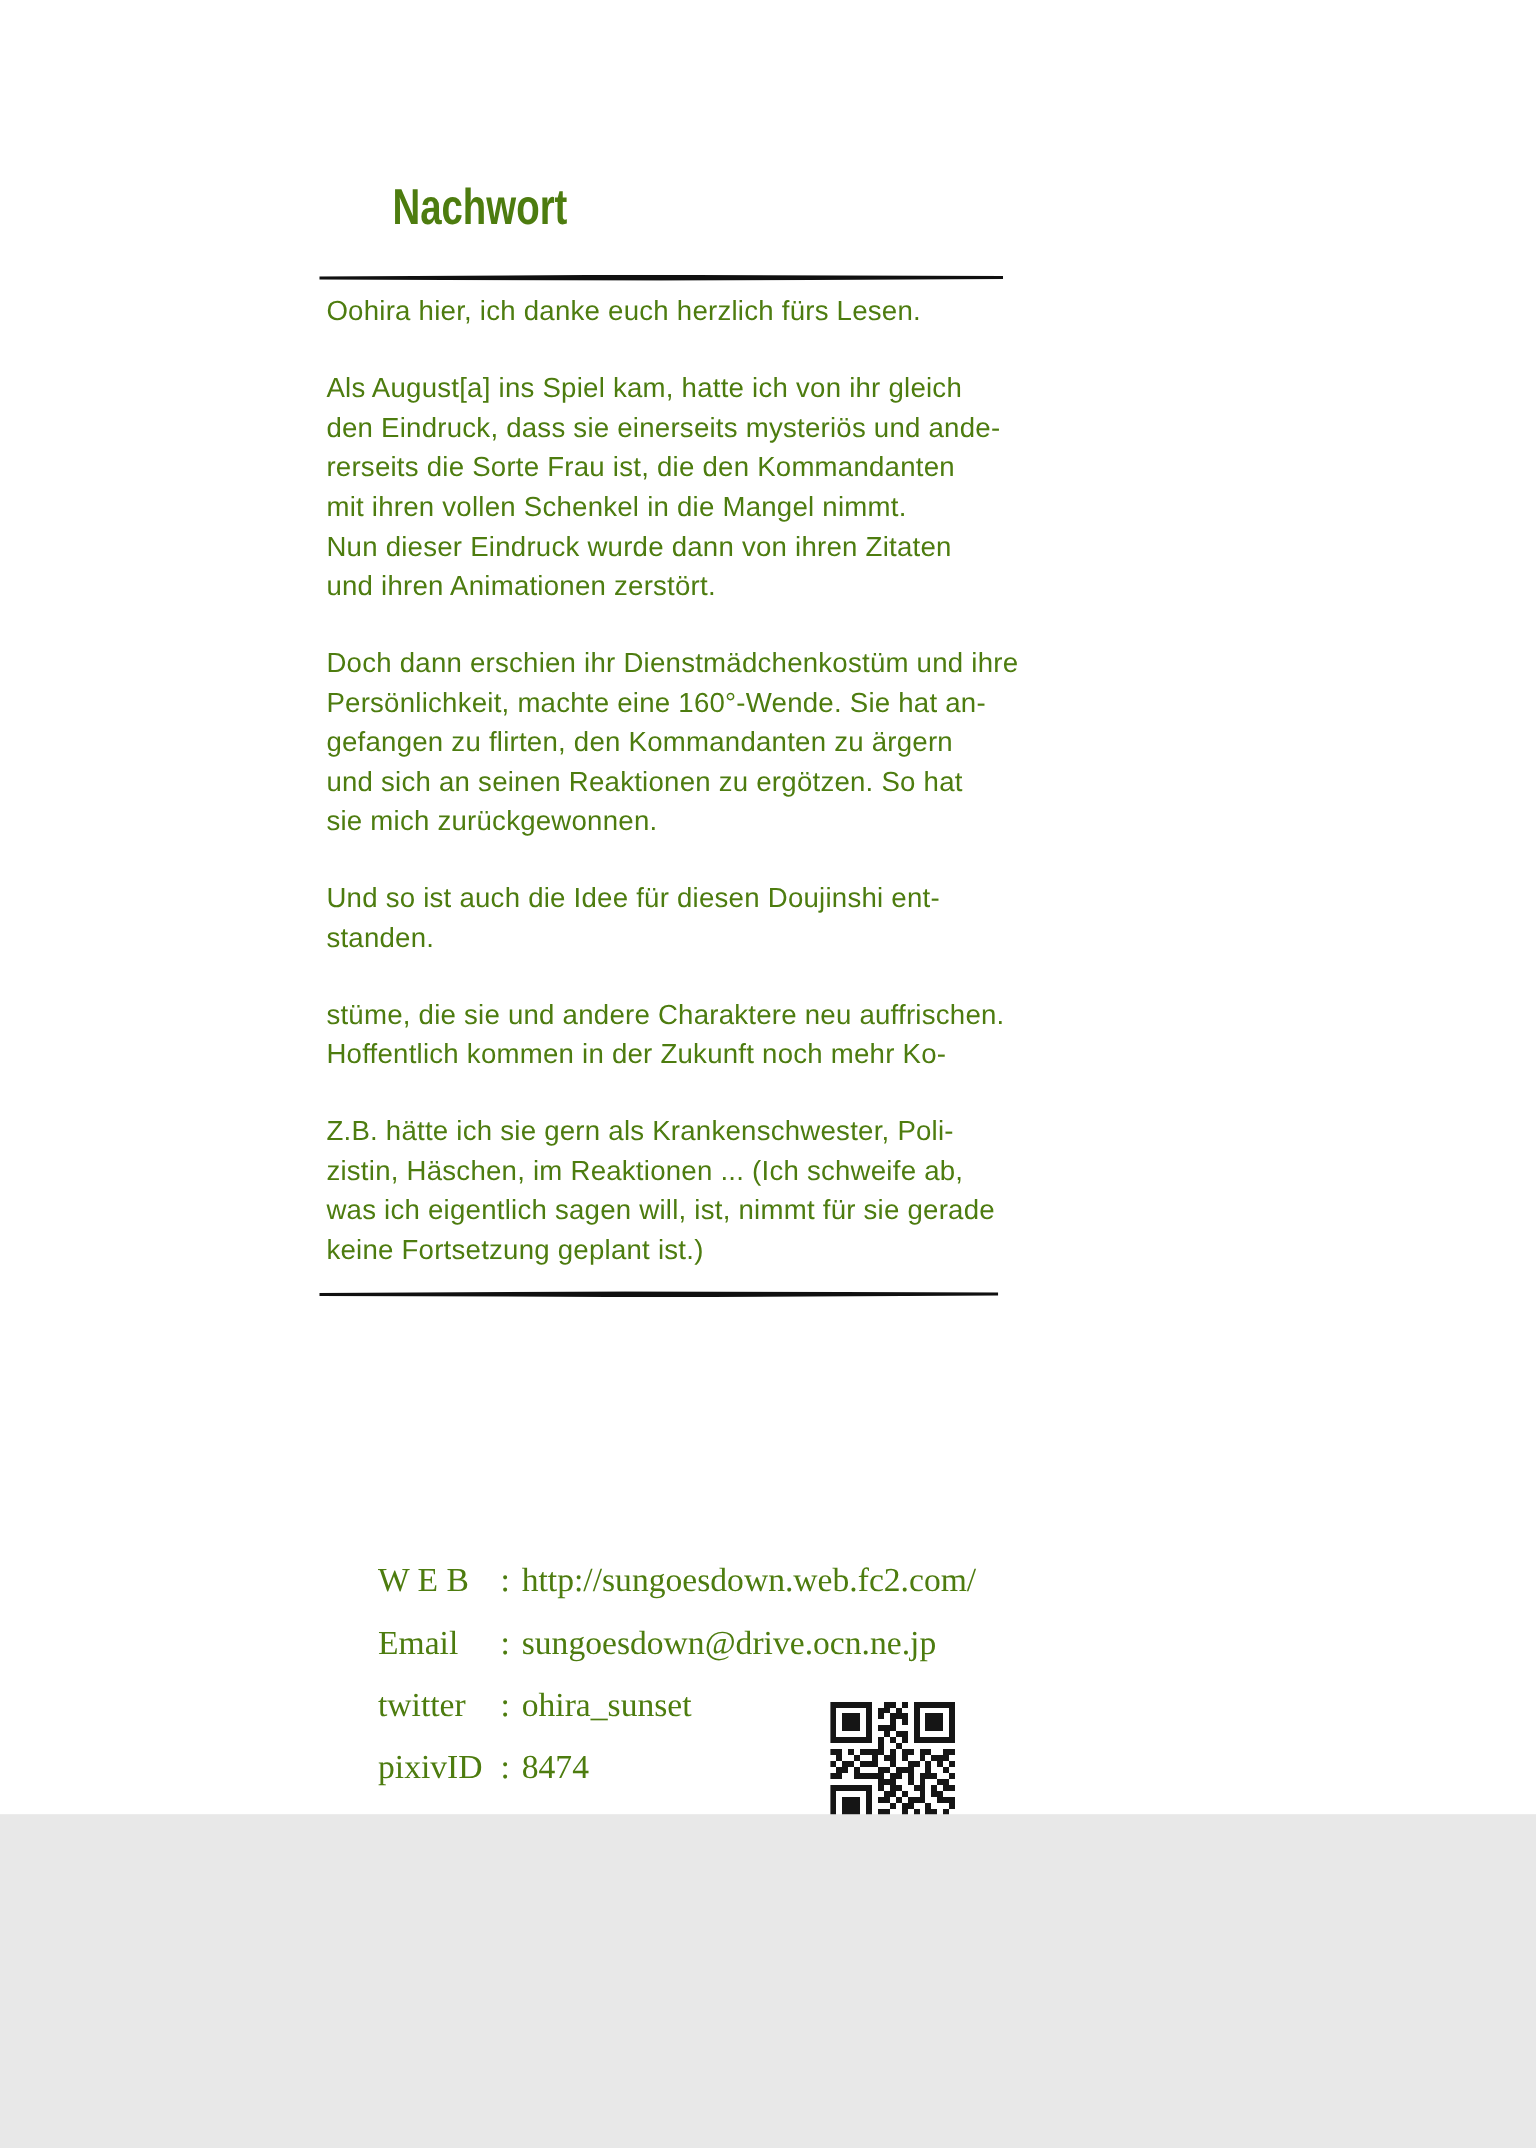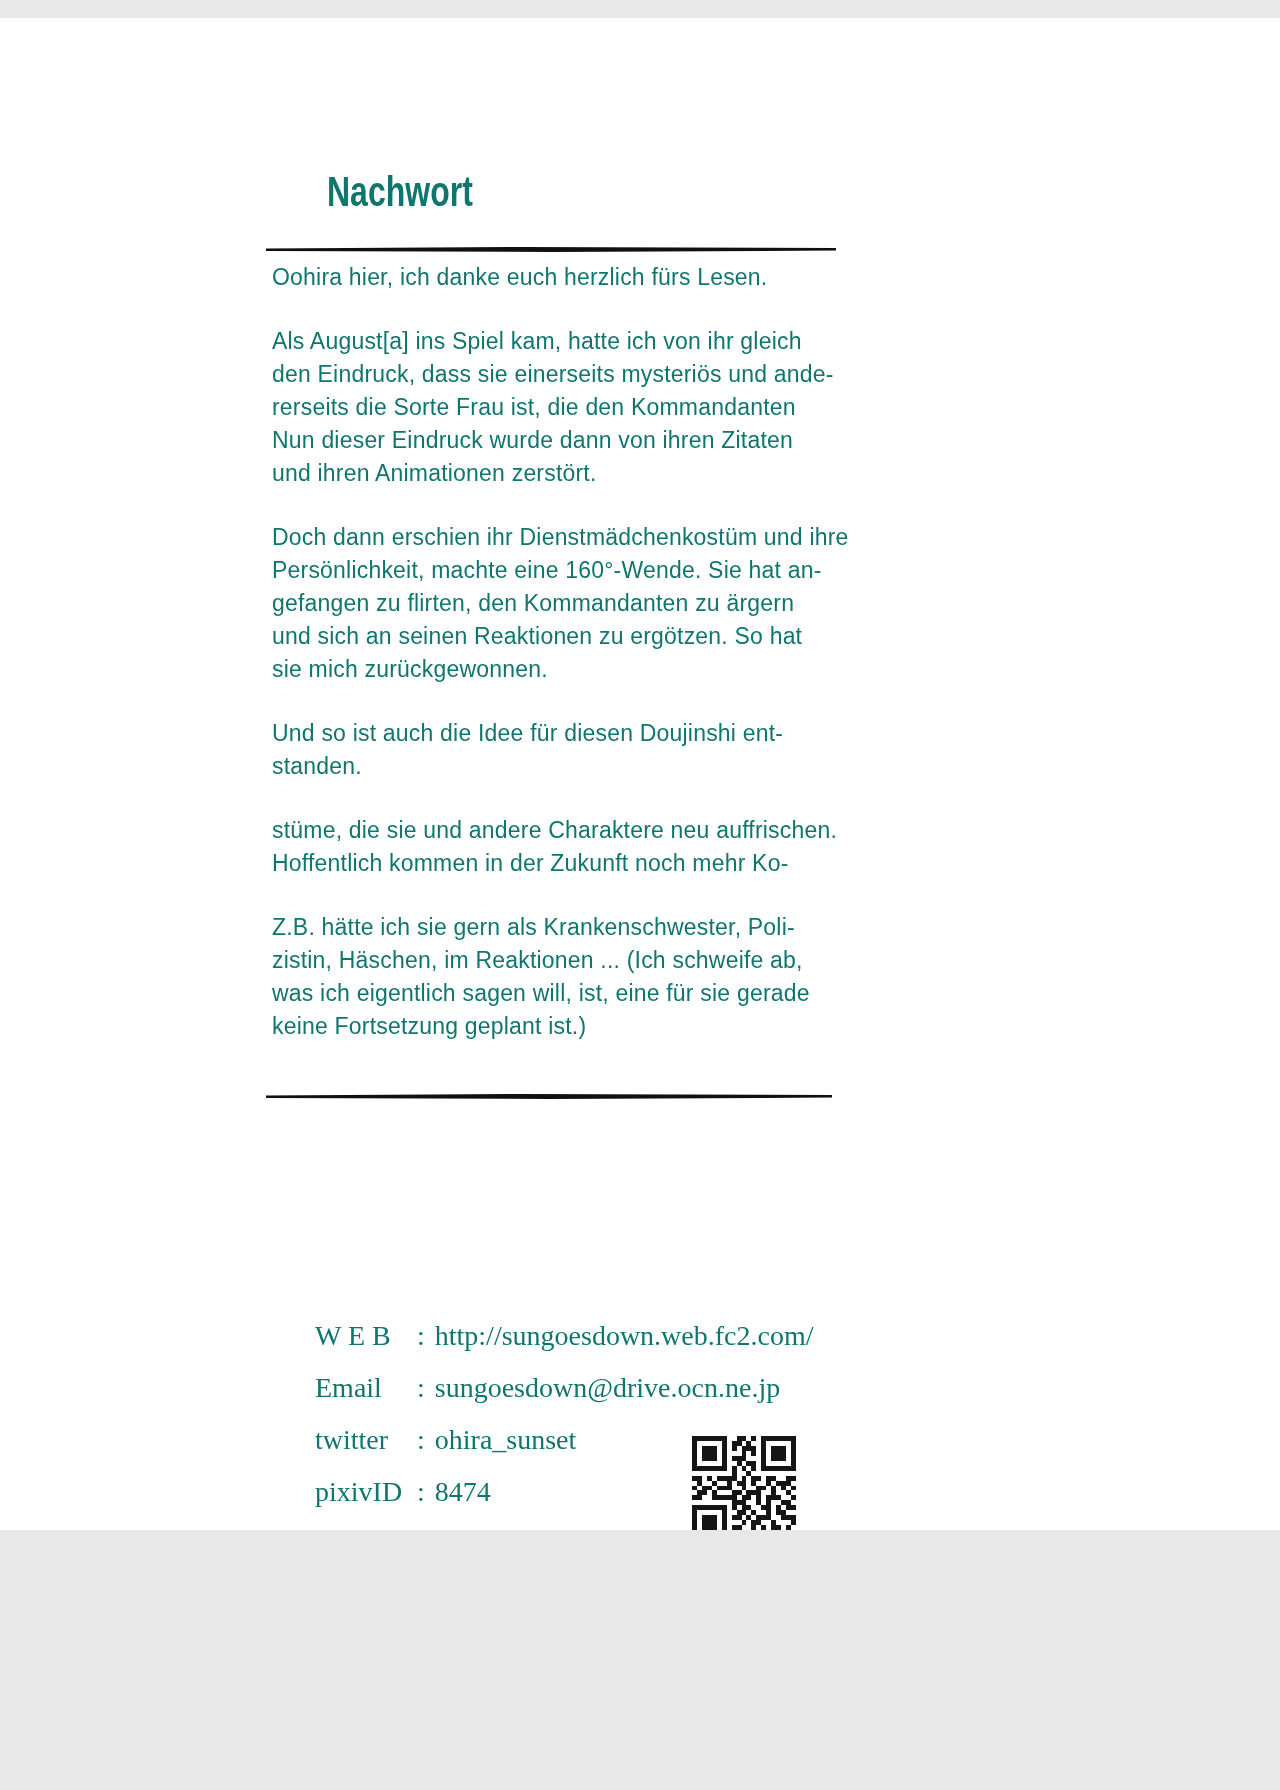--- a/index.html
+++ b/index.html
@@ -1,22 +1,22 @@
 <!DOCTYPE html>
 <html><head>
 <meta charset="utf-8">
 <style>
   html, body { margin: 0; padding: 0; background: #e8e8e8; }
   .page {
     position: relative;
     width: 1280px;
     height: 1512px;
-    margin: 18px auto;
+    margin: 0 auto;
     background: #ffffff;
-    color: #0f766e;
+    color: #4d7c0f;
     overflow: hidden;
     font-family: "Liberation Sans", "DejaVu Sans", sans-serif;
   }
   .title {
     position: absolute;
     left: 327px;
     top: 150px;
     font-size: 40px;
     font-weight: bold;
     letter-spacing: 0px;
@@ -80,20 +80,21 @@
   <div class="rule top"></div>
 
   <div class="body-text" id="bodyText">
       <div class="para">
         <div class="line">Oohira hier, ich danke euch herzlich fürs Lesen.</div>
       </div>
       <div class="para">
         <div class="line">Als August[a] ins Spiel kam, hatte ich von ihr gleich</div>
         <div class="line">den Eindruck, dass sie einerseits mysteriös und ande-</div>
         <div class="line">rerseits die Sorte Frau ist, die den Kommandanten</div>
+        <div class="line">mit ihren vollen Schenkel in die Mangel nimmt.</div>
         <div class="line">Nun dieser Eindruck wurde dann von ihren Zitaten</div>
         <div class="line">und ihren Animationen zerstört.</div>
       </div>
       <div class="para">
         <div class="line">Doch dann erschien ihr Dienstmädchenkostüm und ihre</div>
         <div class="line">Persönlichkeit, machte eine 160°-Wende. Sie hat an-</div>
         <div class="line">gefangen zu flirten, den Kommandanten zu ärgern</div>
         <div class="line">und sich an seinen Reaktionen zu ergötzen. So hat</div>
         <div class="line">sie mich zurückgewonnen.</div>
       </div>
@@ -101,21 +102,21 @@
         <div class="line">Und so ist auch die Idee für diesen Doujinshi ent-</div>
         <div class="line">standen.</div>
       </div>
       <div class="para">
         <div class="line">stüme, die sie und andere Charaktere neu auffrischen.</div>
         <div class="line">Hoffentlich kommen in der Zukunft noch mehr Ko-</div>
       </div>
       <div class="para">
         <div class="line">Z.B. hätte ich sie gern als Krankenschwester, Poli-</div>
         <div class="line">zistin, Häschen, im Reaktionen ... (Ich schweife ab,</div>
-        <div class="line">was ich eigentlich sagen will, ist, eine für sie gerade</div>
+        <div class="line">was ich eigentlich sagen will, ist, nimmt für sie gerade</div>
         <div class="line">keine Fortsetzung geplant ist.)</div>
       </div>
     </div>
 
   <div class="rule bottom"></div>
 
   <div id="contactBlock">
       <div class="contact-row" style="top: 1302px;"><span class="contact-label">W E B</span><span class="contact-colon">:</span><span class="contact-value">http://sungoesdown.web.fc2.com/</span></div>
       <div class="contact-row" style="top: 1354px;"><span class="contact-label">Email</span><span class="contact-colon">:</span><span class="contact-value">sungoesdown@drive.ocn.ne.jp</span></div>
       <div class="contact-row" style="top: 1406px;"><span class="contact-label">twitter</span><span class="contact-colon">:</span><span class="contact-value">ohira_sunset</span></div>

